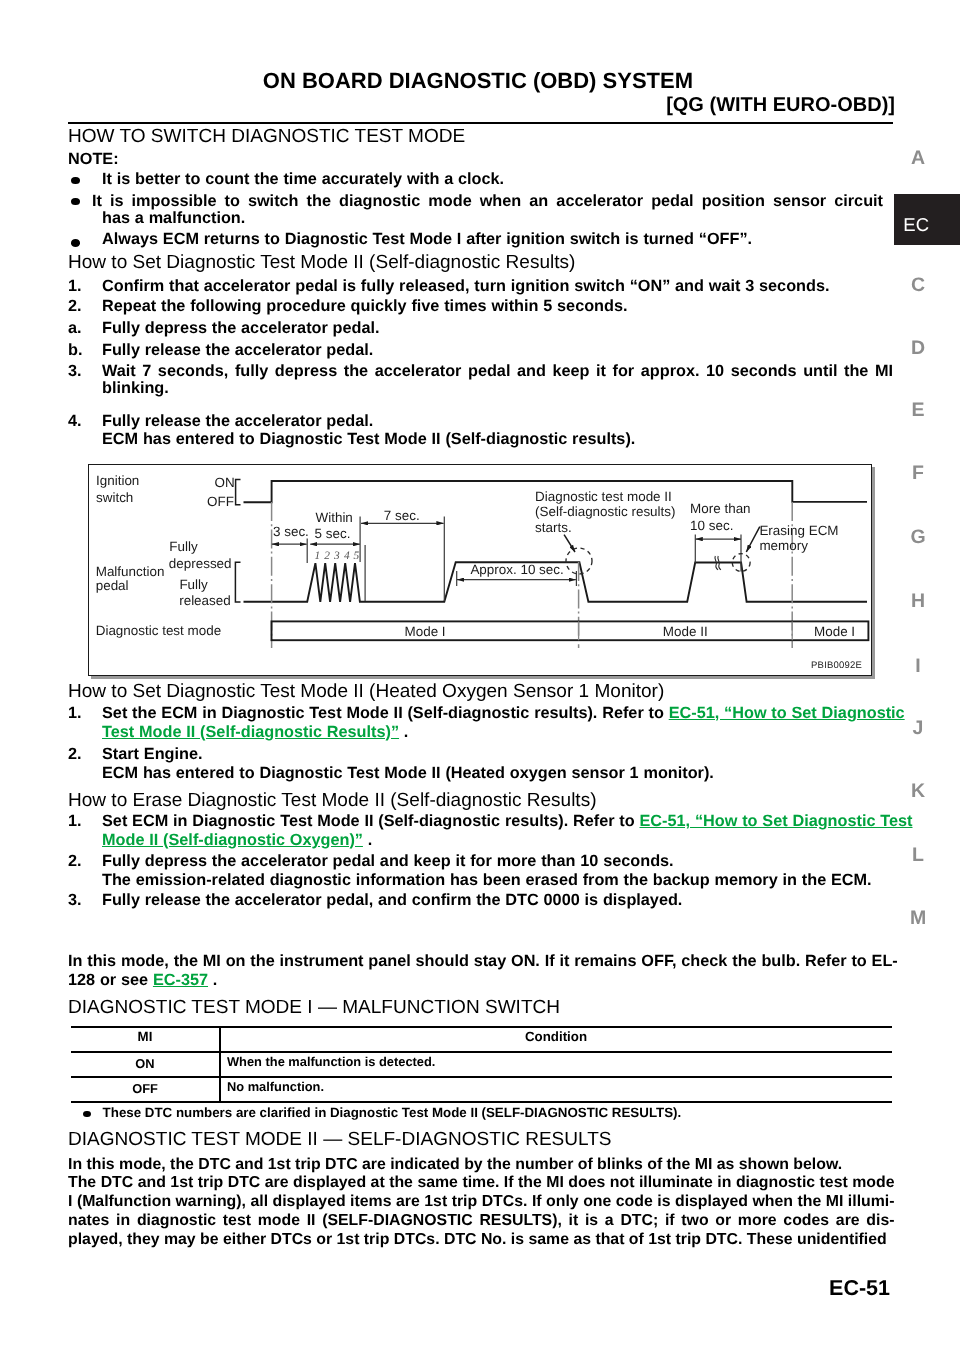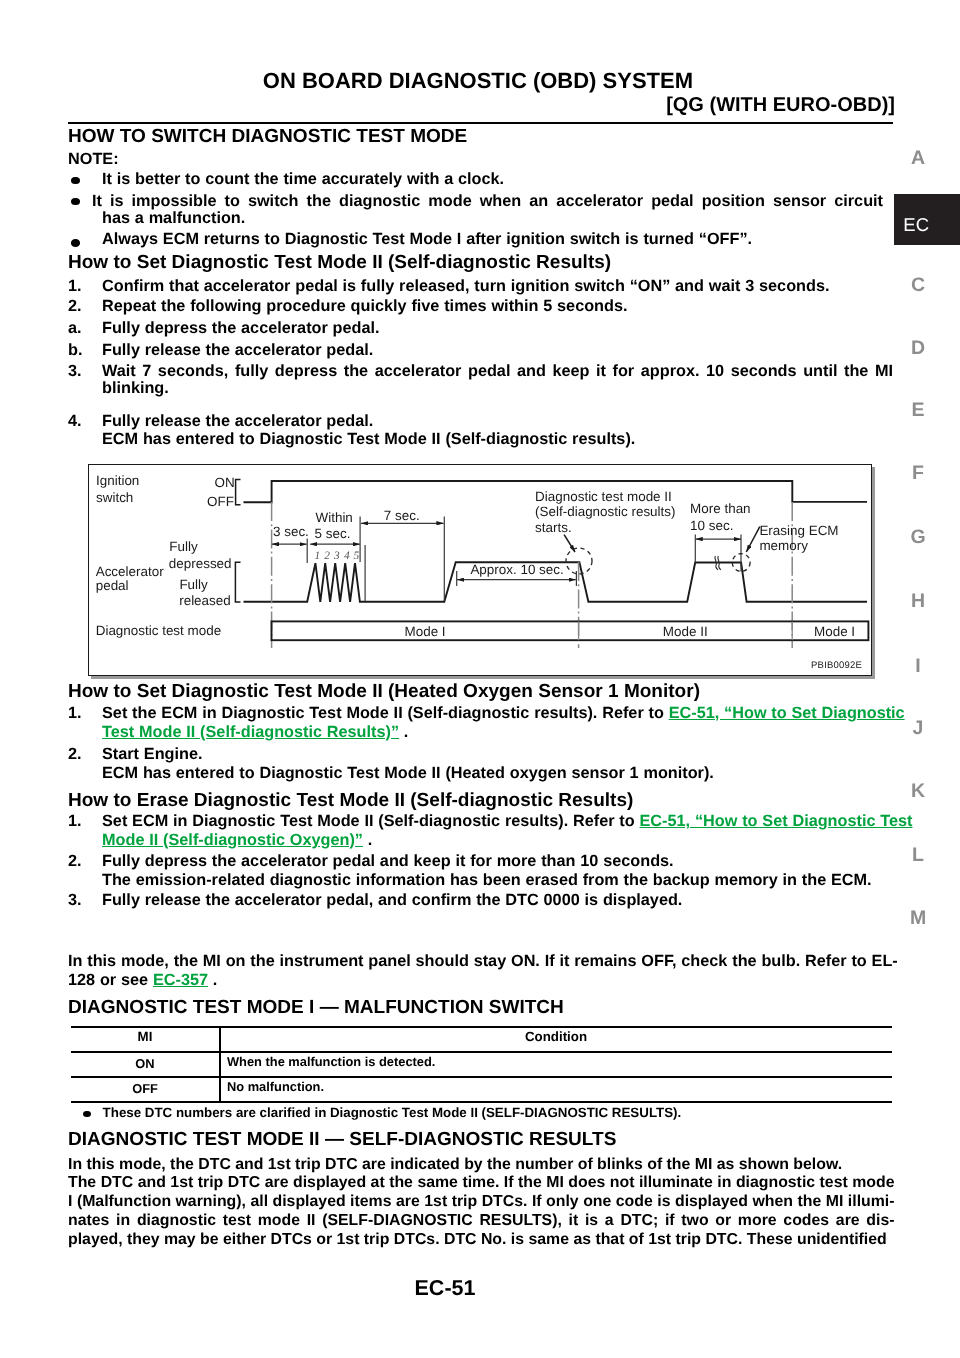--- a/index.html
+++ b/index.html
@@ -10,21 +10,21 @@
   .page{position:absolute;left:0;top:0;width:960px;height:1358px;background:#fff;}
 
   
   .hdr-title{position:absolute;left:0;top:70px;width:693px;text-align:right;
              font-weight:bold;font-size:22.0px;line-height:22px;}
   .hdr-sub{position:absolute;left:0;top:96px;width:895px;text-align:right;
            font-weight:bold;font-size:20px;line-height:19px;}
   .hdr-rule{position:absolute;left:68px;top:122px;width:825px;height:1.6px;background:#000;}
 
   
-  .h2{position:absolute;left:68px;font-weight:bold;font-size:19.05px;line-height:19px;white-space:nowrap;}
+  .h2{position:absolute;left:68px;font-weight:normal;font-size:19.05px;line-height:19px;white-space:nowrap;}
   .tx{position:absolute;font-weight:bold;font-size:16.25px;line-height:17.5px;white-space:nowrap;word-spacing:0.3px;}
   .sd{font-size:15.85px;line-height:18.8px;word-spacing:0;}
   .just{white-space:normal;text-align:justify;height:17.5px;overflow:hidden;}
   .sd.just{height:18.8px;}
   .just::after{content:"";display:inline-block;width:100%;height:0;}
   a.lnk{color:#00a33e;text-decoration:underline;}
 
   .bul{position:absolute;width:9px;height:7.6px;border-radius:50%;background:#000;}
 
   
@@ -35,21 +35,21 @@
   .fnote{position:absolute;font-weight:bold;font-size:13.33px;line-height:14px;white-space:nowrap;}
   .bul2{position:absolute;width:7.6px;height:6.4px;border-radius:50%;background:#000;}
 
   
   .side-letter{position:absolute;width:28px;text-align:center;font-weight:bold;
                font-size:19.5px;color:#8d8d8d;line-height:20px;}
   .side-tab{position:absolute;background:#231f20;color:#fff;font-size:18.5px;}
   .side-tab>span{position:absolute;left:9.3px;top:20.2px;}
 
   
-  .pgnum{position:absolute;left:0;top:1277px;width:890px;text-align:center;
+  .pgnum{position:absolute;left:0;top:1277px;width:890px;text-align:right;
          font-weight:bold;font-size:21.5px;line-height:22px;}
   .wmark{position:absolute;left:0;top:1327px;width:944px;text-align:right;
          font-size:27.3px;line-height:28px;color:#9b9b9b;margin-top:40px;}
 
   
   .fig{position:absolute;left:88px;top:464px;width:784px;height:212px;
        background:#fff;border:1.8px solid #1a1a1a;box-sizing:border-box;
        box-shadow:3px 3px 0 0 #9a9a9a;}
   .figsvg{position:absolute;left:-1.5px;top:-1.5px;}
   .fl{position:absolute;font-size:13.45px;line-height:13.45px;white-space:nowrap;color:#1a1a1a;font-weight:normal;}
@@ -147,21 +147,21 @@
 </g>
 <g fill="none" stroke="#8a8a8a" stroke-width="1.3">
 <line x1="578.6" y1="621.4" x2="578.6" y2="640.2"></line>
 <line x1="792.2" y1="621.4" x2="792.2" y2="640.2"></line>
 </g>
 </svg>
   <div class="fl" style="left:7px;top:9.4px">Ignition</div>
   <div class="fl" style="left:7px;top:25.7px">switch</div>
   <div class="fl" style="left:125.5px;top:11.3px">ON</div>
   <div class="fl" style="left:118px;top:29.6px">OFF</div>
-  <div class="fl" style="left:6.7px;top:100.2px">Accelerator</div>
+  <div class="fl" style="left:6.7px;top:100.2px">Malfunction</div>
   <div class="fl" style="left:6.7px;top:114.3px">pedal</div>
   <div class="fl" style="left:80.3px;top:75.2px">Fully</div>
   <div class="fl" style="left:79.8px;top:91.6px">depressed</div>
   <div class="fl" style="left:90.4px;top:113.2px">Fully</div>
   <div class="fl" style="left:90.2px;top:129.2px">released</div>
   <div class="fl" style="left:6.7px;top:159.1px">Diagnostic test mode</div>
   <div class="fl" style="left:184px;top:59.7px">3 sec.</div>
   <div class="fl" style="left:226.5px;top:46px">Within</div>
   <div class="fl" style="left:225.6px;top:61.8px">5 sec.</div>
   <div class="fl" style="left:294.8px;top:43.5px">7 sec.</div>

